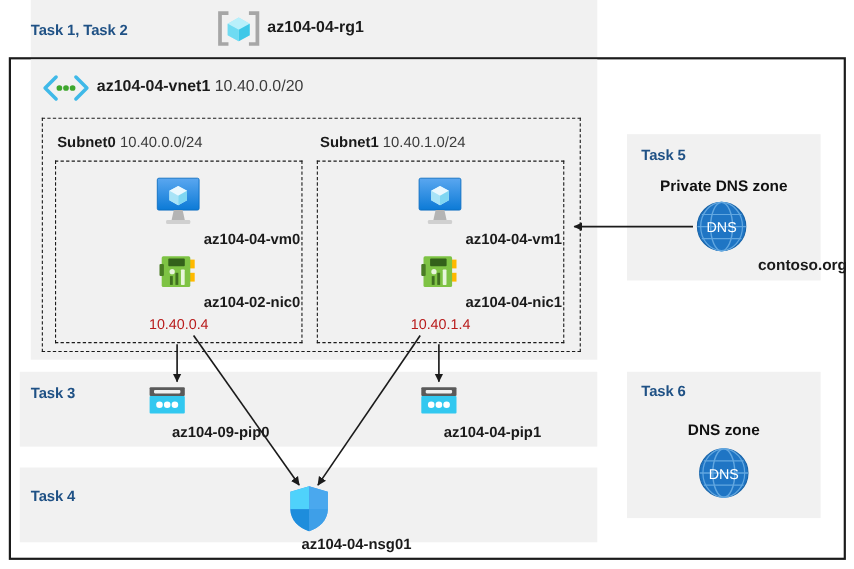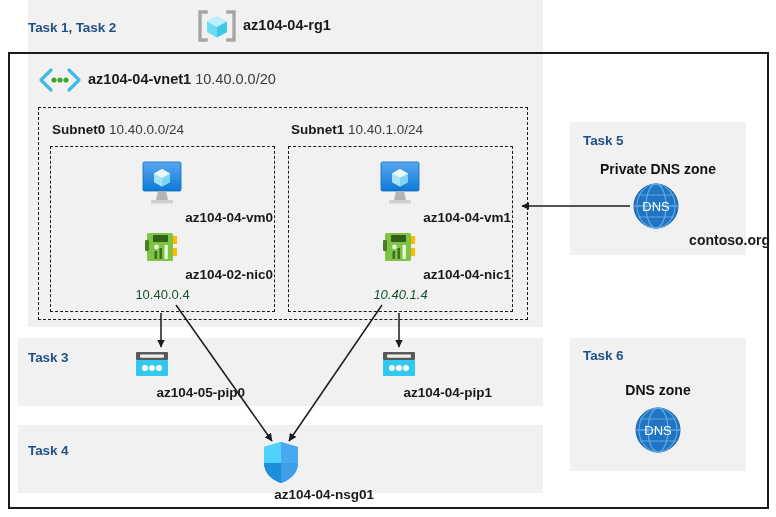--- a/index.html
+++ b/index.html
@@ -101,21 +101,21 @@
     position: absolute;
     font-size: 13.5px;
     font-weight: bold;
     color: #1a1a1a;
     white-space: nowrap;
     text-align: right;
   }
   .node-sub {
     position: absolute;
     font-size: 13px;
-    color: #14532d;
+    color: #b91c1c;
     white-space: nowrap;
     text-align: center;
   }
   .heading-bold {
     position: absolute;
     font-size: 14px;
     font-weight: bold;
     color: #111111;
     white-space: nowrap;
     text-align: center;
@@ -250,36 +250,36 @@
       <rect x="2" y="2" width="26" height="28" rx="1.5" fill="#7ec344"></rect>
       <rect x="0" y="9" width="4" height="11" rx="1" fill="#4a7d24"></rect>
       <rect x="8" y="4" width="15" height="7" rx="0.8" fill="#33611a"></rect>
       <circle cx="11.5" cy="16" r="2.4" fill="#e8f5dc"></circle>
       <rect x="9.5" y="20" width="2.6" height="8" fill="#3f6f1f"></rect>
       <rect x="14.5" y="17" width="2.6" height="11" fill="#3f6f1f"></rect>
       <rect x="19.5" y="14" width="3.4" height="14" rx="0.6" fill="#e8f5dc"></rect>
     </svg>
   </div>
   <div class="node-name" style="left:290px; top:267px; width:221px;">az104-04-nic1</div>
-  <div class="node-sub" style="left:290px; top:287px; width:221px;font-style:italic;">10.40.1.4</div>
+  <div class="node-sub" style="left:290px; top:287px; width:221px;">10.40.1.4</div>
 
   <div class="panel" style="left:18px; top:338px; width:525px; height:68px;"></div>
   <div class="task-label" style="left:28px; top:350px;">Task 3</div>
 
   <div class="icon" style="left:133px; top:350px; width:38px; height:32px;">
     <svg width="38" height="32" viewBox="0 0 38 32">
       <rect x="3" y="2" width="32" height="8" rx="1" fill="#5a5a5a"></rect>
       <rect x="7" y="4.5" width="24" height="3.2" rx="1" fill="#f0f0f0"></rect>
       <rect x="3" y="10" width="32" height="16" rx="1" fill="#32c8f0"></rect>
       <circle cx="12" cy="18" r="3" fill="#ffffff"></circle>
       <circle cx="19" cy="18" r="3" fill="#ffffff"></circle>
       <circle cx="26" cy="18" r="3" fill="#ffffff"></circle>
     </svg>
   </div>
-  <div class="node-name" style="left:60px; top:385px; width:185px;">az104-05-pip0</div>
+  <div class="node-name" style="left:60px; top:385px; width:185px;">az104-09-pip0</div>
 
   <div class="icon" style="left:380px; top:350px; width:38px; height:32px;">
     <svg width="38" height="32" viewBox="0 0 38 32">
       <rect x="3" y="2" width="32" height="8" rx="1" fill="#5a5a5a"></rect>
       <rect x="7" y="4.5" width="24" height="3.2" rx="1" fill="#f0f0f0"></rect>
       <rect x="3" y="10" width="32" height="16" rx="1" fill="#32c8f0"></rect>
       <circle cx="12" cy="18" r="3" fill="#ffffff"></circle>
       <circle cx="19" cy="18" r="3" fill="#ffffff"></circle>
       <circle cx="26" cy="18" r="3" fill="#ffffff"></circle>
     </svg>

